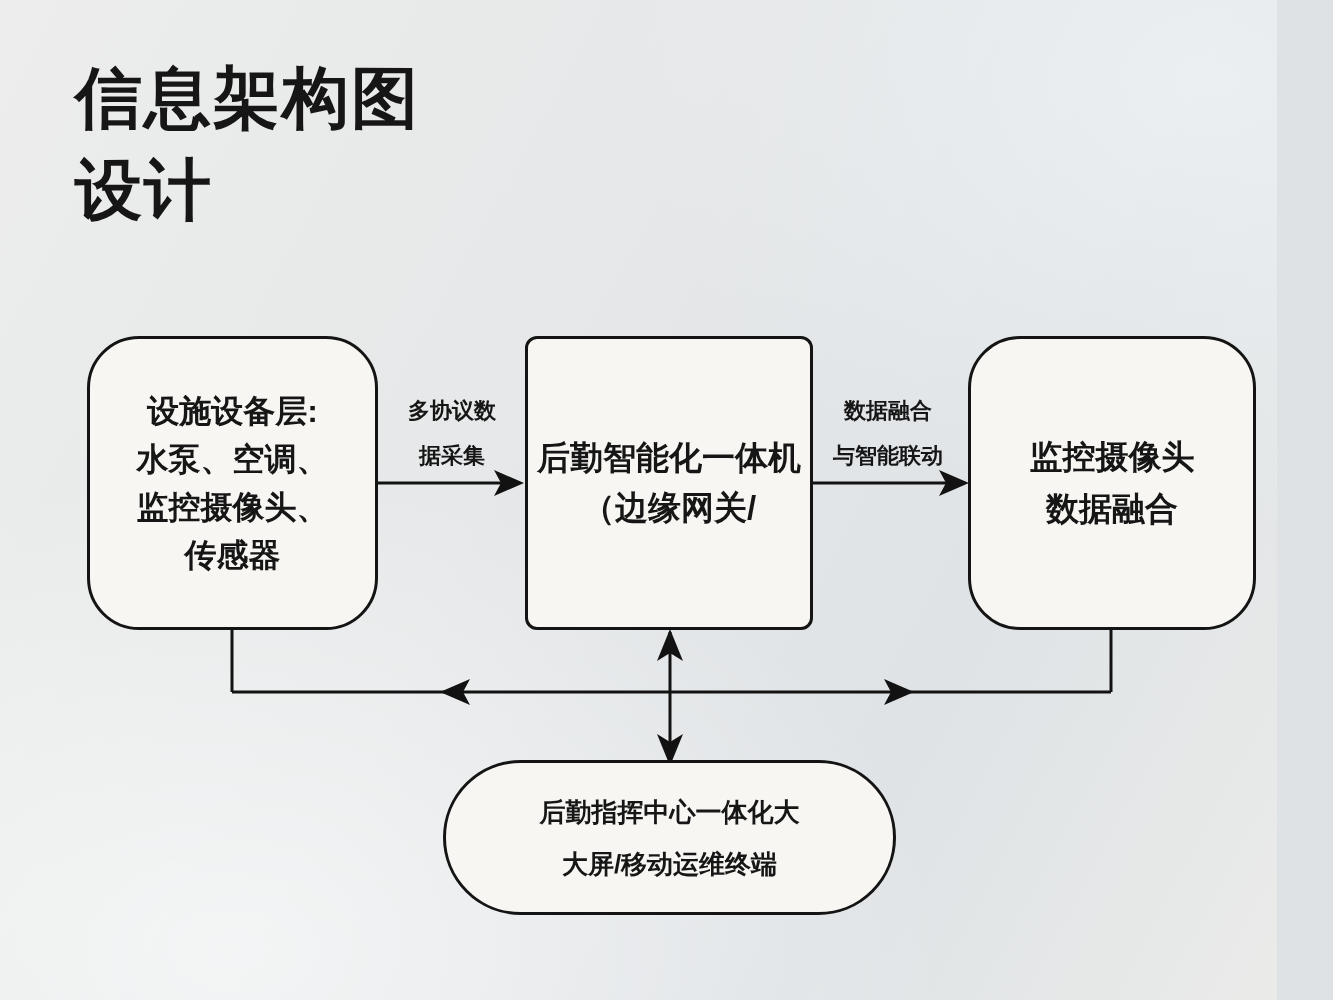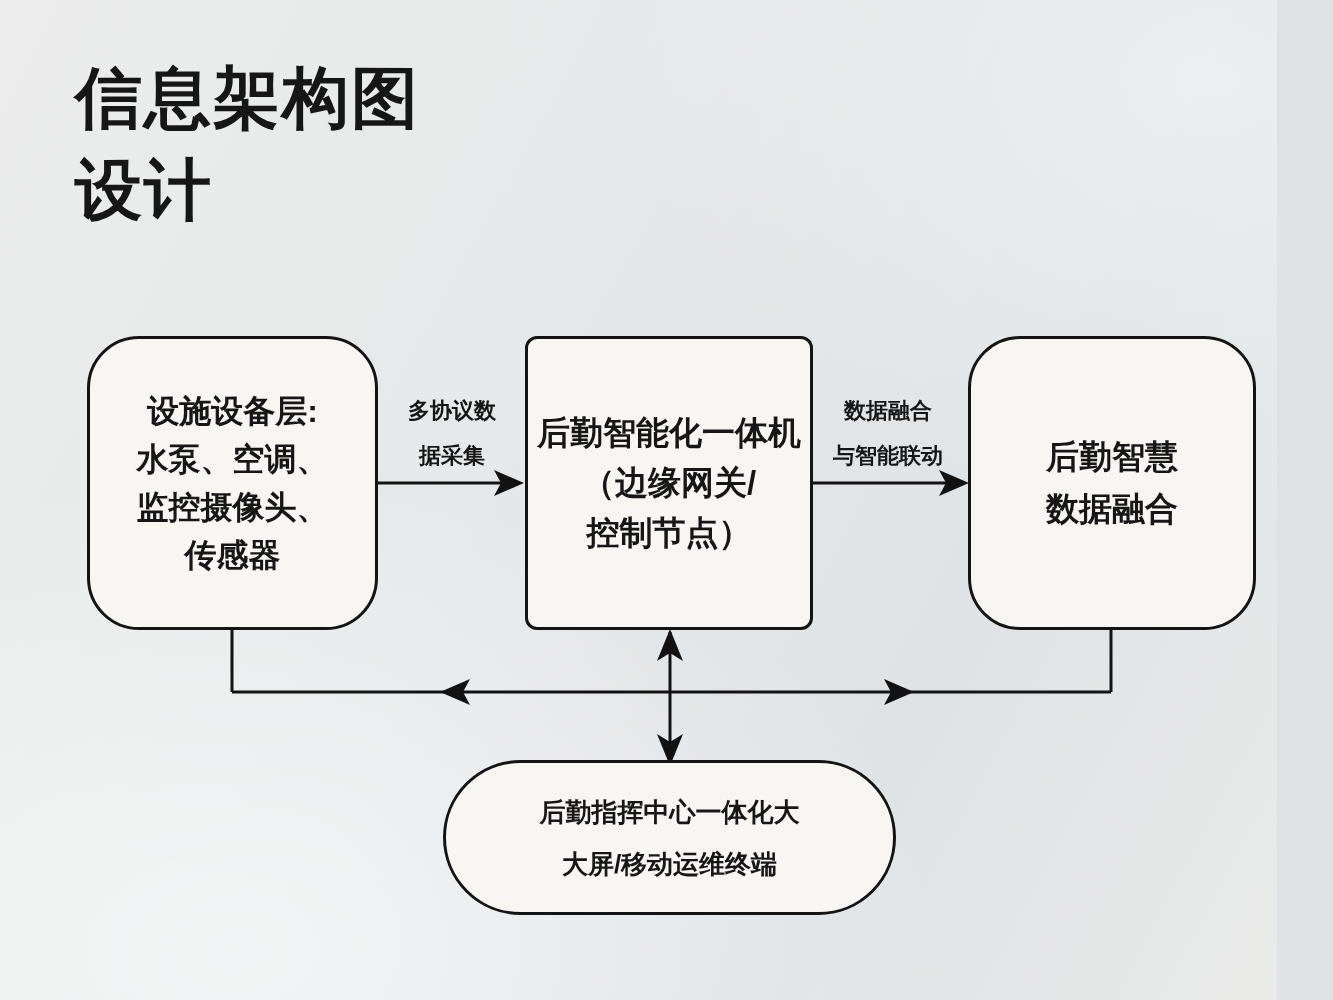--- a/index.html
+++ b/index.html
@@ -119,25 +119,24 @@
   <div class="node node-devices">
     <div class="node-line">设施设备层:</div>
     <div class="node-line">水泵、空调、</div>
     <div class="node-line">监控摄像头、</div>
     <div class="node-line">传感器</div>
   </div>
 
   <div class="node node-gateway">
     <div class="node-line">后勤智能化一体机</div>
     <div class="node-line">（边缘网关/</div>
-    <div class="node-line">控制节点）</div>
   </div>
 
   <div class="node node-platform">
-    <div class="node-line">后勤智慧</div>
+    <div class="node-line">监控摄像头</div>
     <div class="node-line">数据融合</div>
   </div>
 
   <div class="node node-terminal">
     <div class="node-line">后勤指挥中心一体化大</div>
     <div class="node-line">大屏/移动运维终端</div>
   </div>
 
   <div class="edge-label edge-label-collect">
     <div>多协议数</div>

